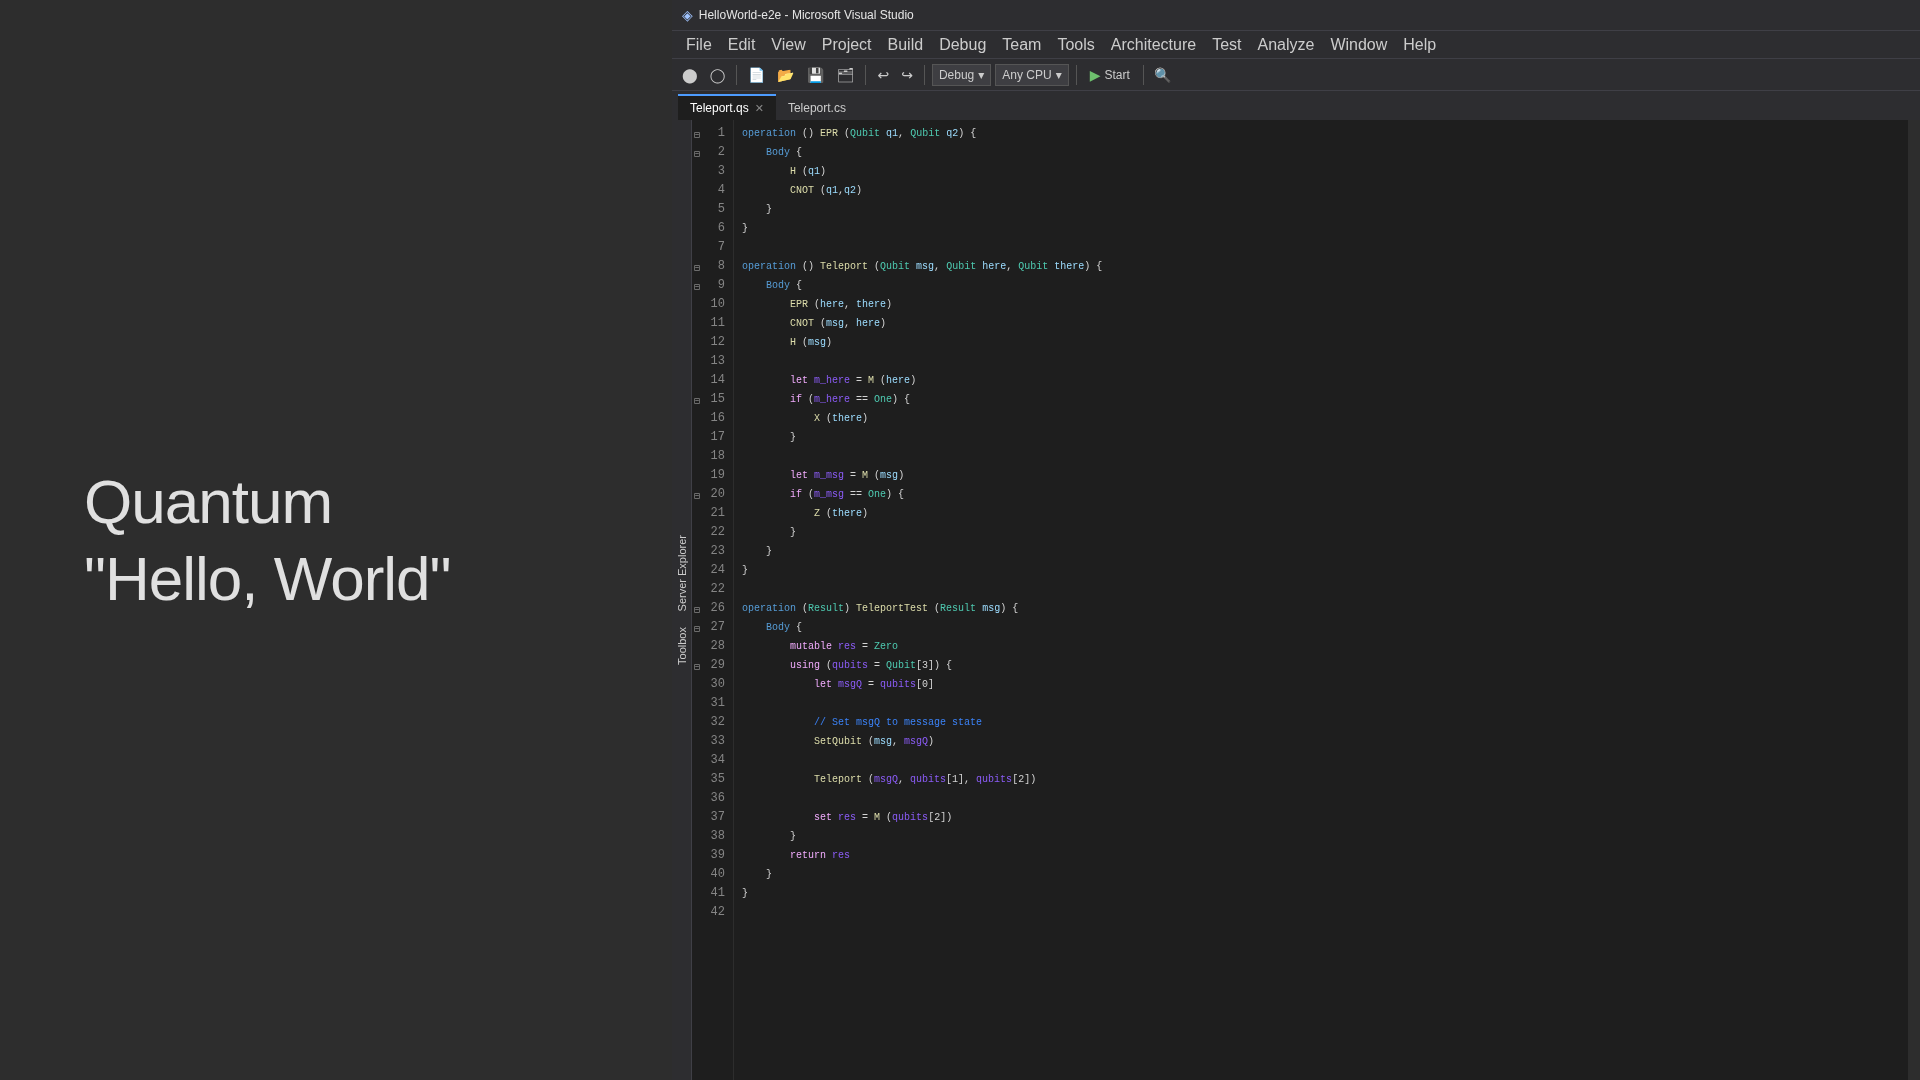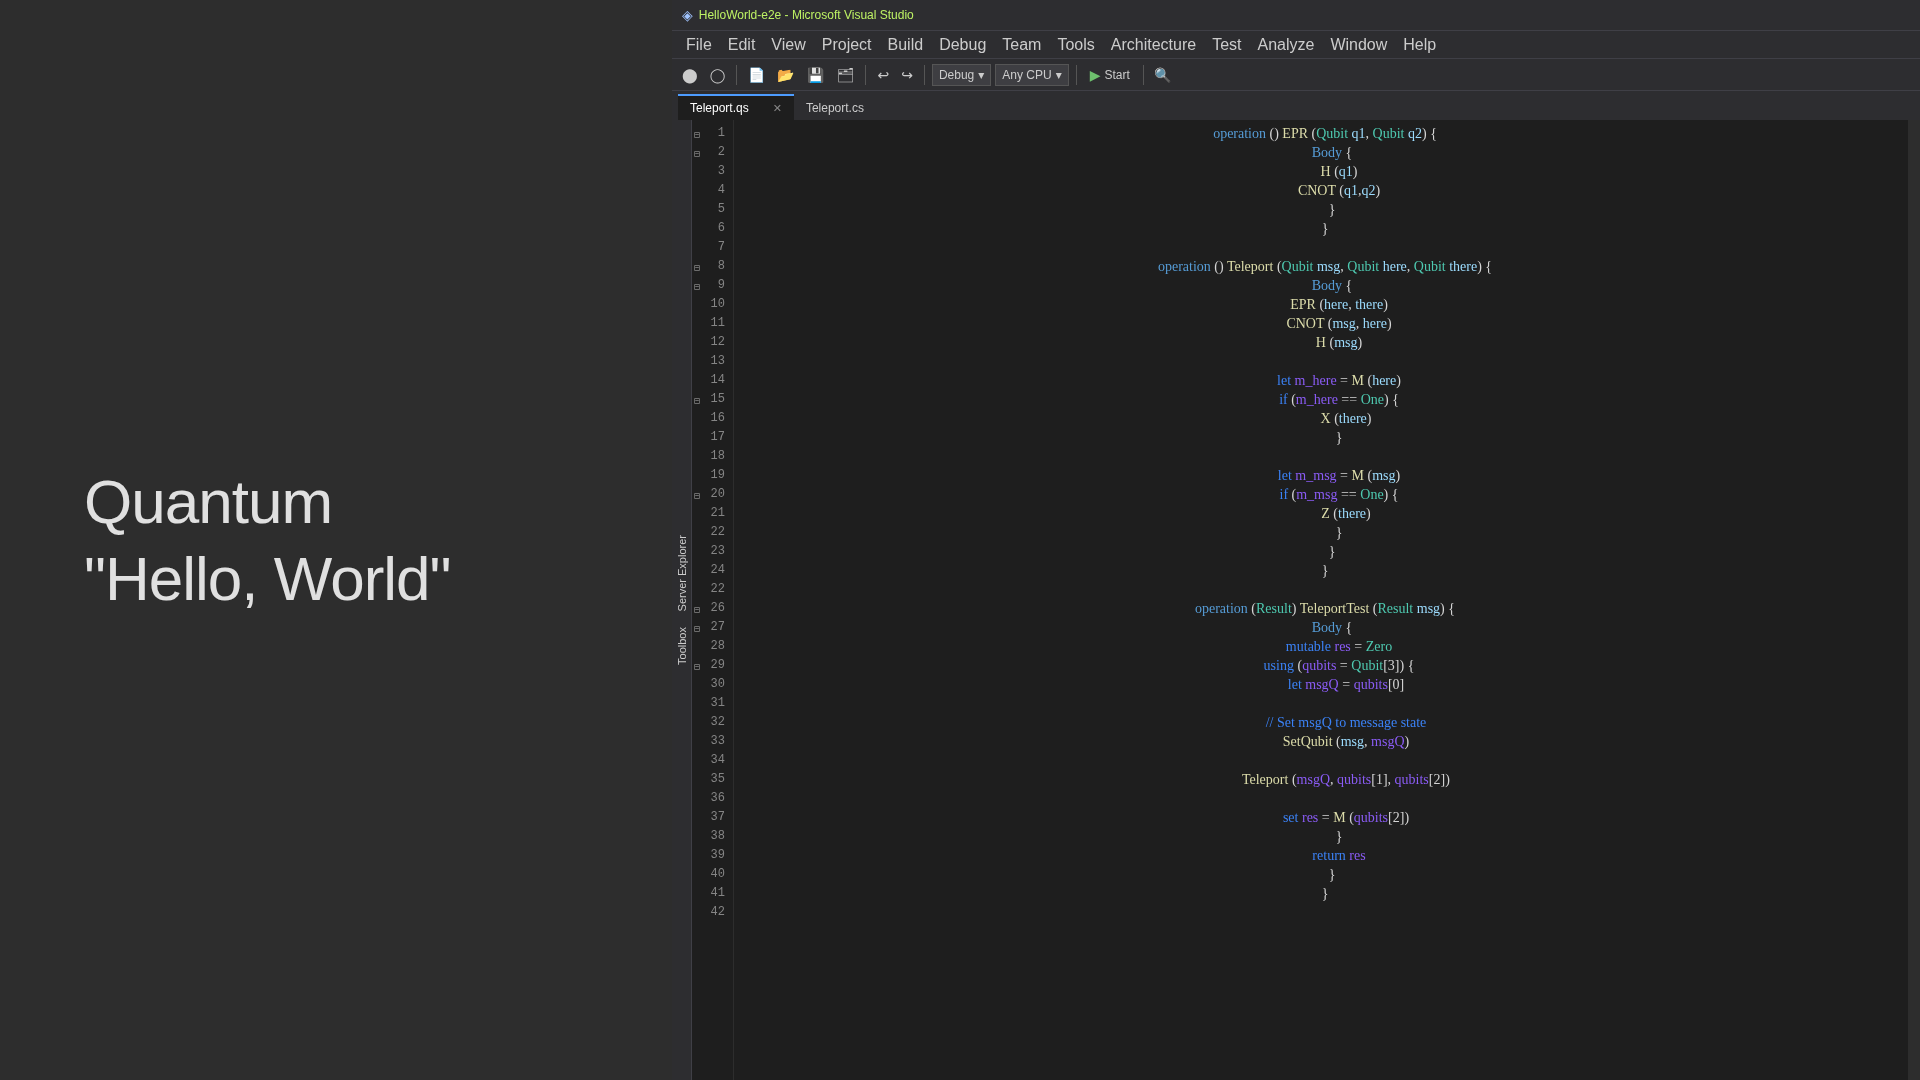--- a/index.html
+++ b/index.html
@@ -51,21 +51,21 @@
       color: #ccc;
       font-size: 12px;
       flex-shrink: 0;
     }
     .title-bar-icon {
       margin-right: 6px;
       color: #a0c4ff;
       font-size: 14px;
     }
     .title-bar-text {
-      color: #bef264;
+      color: #e5e5e5;
       font-size: 12px;
     }
 
     
     .menu-bar {
       height: 28px;
       background: #2d2d30;
       display: flex;
       align-items: center;
       padding: 0 6px;
@@ -141,21 +141,21 @@
       align-items: flex-end;
       padding: 0 0 0 6px;
       flex-shrink: 0;
       border-top: 1px solid #3f3f46;
     }
     .tab {
       height: 26px;
       padding: 0 12px;
       display: flex;
       align-items: center;
-      gap: 24px;
+      gap: 6px;
       font-size: 12px;
       color: #ccc;
       cursor: pointer;
       background: #2d2d30;
       border-top: 1px solid transparent;
       white-space: nowrap;
     }
     .tab.active {
       background: #1e1e1e;
       color: #fff;
@@ -234,28 +234,27 @@
     }
     .code-lines {
       flex: 1;
       padding: 4px 0 4px 8px;
       overflow-y: auto;
       overflow-x: hidden;
     }
     .code-line {
       height: 19px;
       line-height: 19px;
-      font-size: 14px;
-      font-family: Liberation Serif, serif;
+      font-size: 10px;
+      font-family: Liberation Mono, monospace;
       white-space: pre;
       color: #d4d4d4;
-      text-align: center;
     }
     .kw { color: #569cd6; }
-    .kw2 { color: #3b82f6; }
+    .kw2 { color: #f0abfc; }
     .type { color: #4ec9b0; }
     .fn { color: #dcdcaa; }
     .comment { color: #3b82f6; }
     .param { color: #9cdcfe; }
     .var { color: #8b5cf6; }
 
     
     .editor-scrollbar {
       width: 12px;
       background: #2d2d2d;

